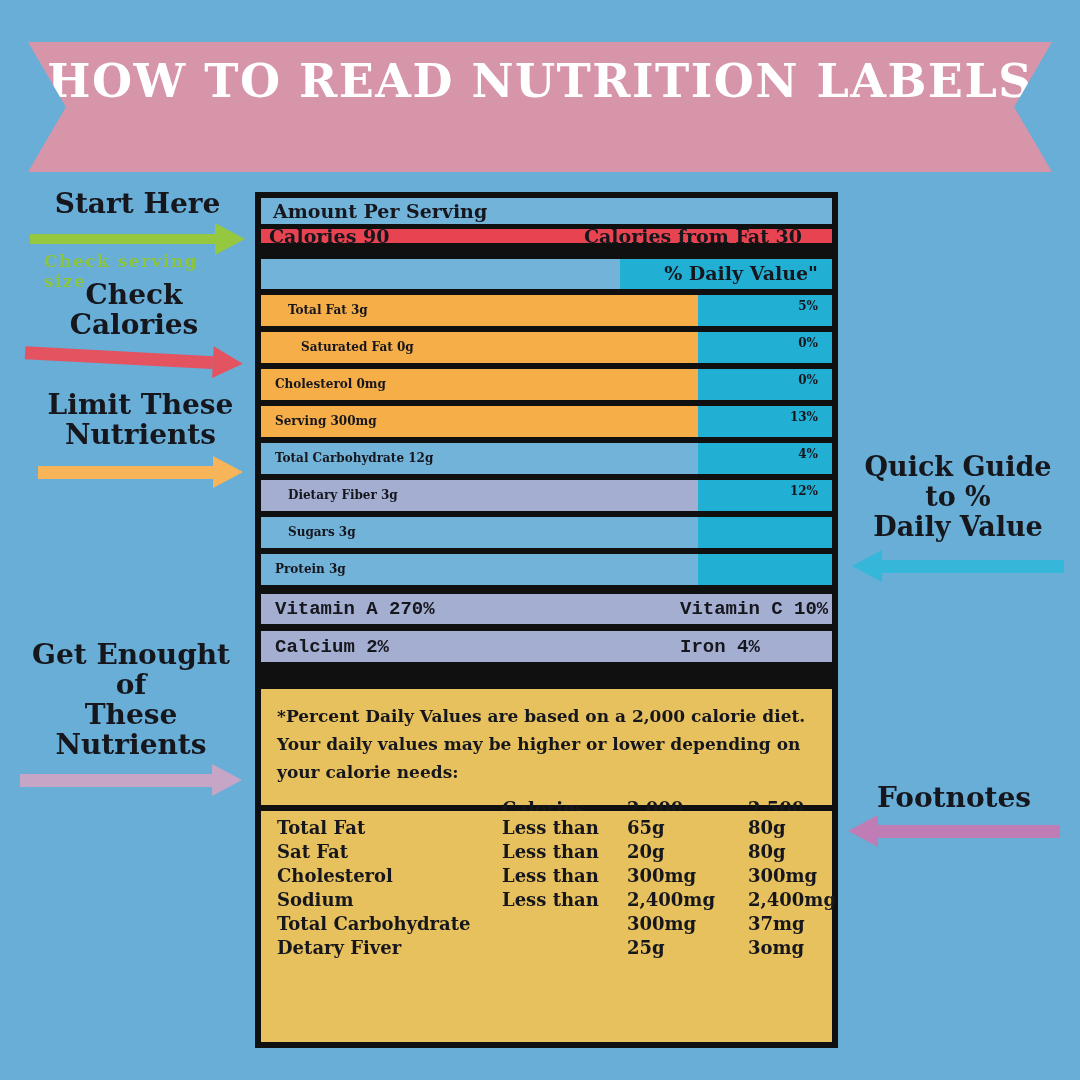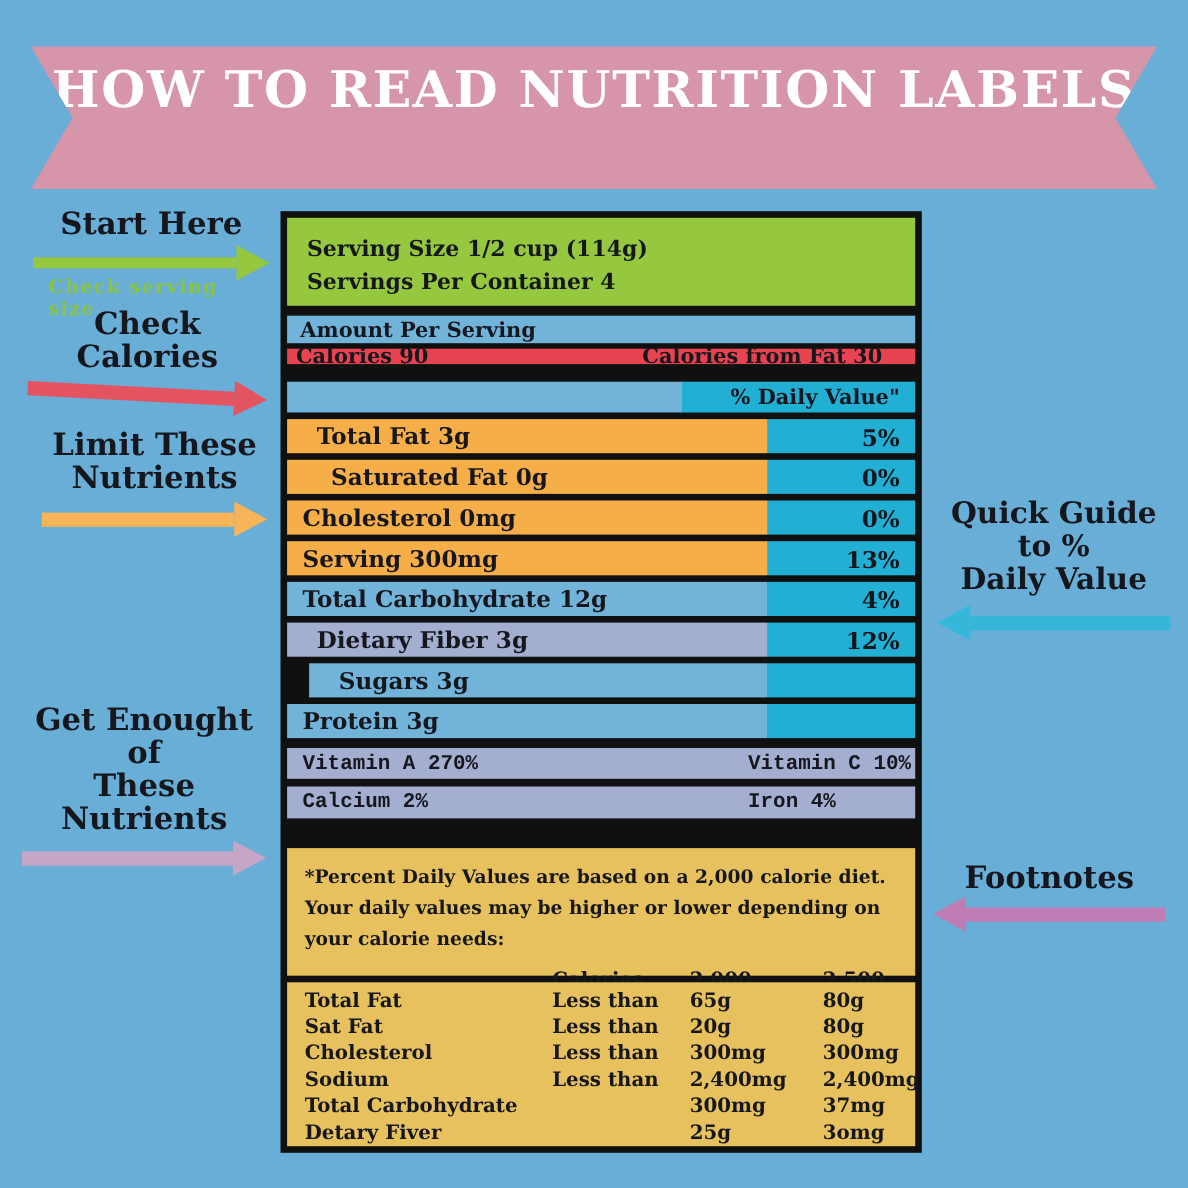--- a/index.html
+++ b/index.html
@@ -16,21 +16,21 @@
   .label-frame{position:absolute;left:255px;top:192px;width:583px;height:856px;
           box-sizing:border-box;padding:6px;display:flex;flex-direction:column;}
   .label-frame div{box-sizing:border-box;}
   .sec-serving{height:85px;margin-bottom:9px;padding:13px 0 0 18px;font-size:20px;line-height:30px;}
   .row{display:flex;align-items:center;font-size:19px;}
   .row-amount{height:26px;margin-bottom:5px;padding-left:12px;}
   .row-cal{height:14px;margin-bottom:16px;justify-content:space-between;padding:0 30px 0 8px;}
   .row-dvh{height:30px;margin-bottom:6px;padding:0;}
   .dv-left{flex:1;height:100%;}
   .dv-right{width:212px;height:100%;text-align:right;padding:3px 14px 0 0;}
-  .nrow{display:flex;height:31px;margin-bottom:6px;font-size:21px;}
+  .nrow{display:flex;height:31px;margin-bottom:6px;font-size:12px;}
   .nrow:last-child{margin-bottom:9px;}
   .nname{flex:1;line-height:31px;}
   .npct{width:134px;text-align:right;padding:4px 14px 0 0;}
   .vrow{height:30px;margin-bottom:7px;font-size:19px;font-family:Liberation Mono, monospace;}
   .vrow.last{height:31px;margin-bottom:9px;}
   .v-left{flex:1;padding-left:14px;}
   .v-right{width:152px;}
 
   .foot-top{height:116px;margin-bottom:6px;padding:13px 16px 0;}
   .foot-text{font-size:17px;line-height:28px;}
@@ -55,24 +55,20 @@
 </head>
 <body>
 
 <div class="canvas" style="background: rgb(104, 174, 215); color: rgb(22, 22, 29);">
 
   <div class="banner" style="background: rgb(214, 149, 169);">
     <div class="banner-title" style="color: rgb(255, 255, 255);">HOW TO READ NUTRITION LABELS</div>
   </div>
 
   <div class="label-frame" style="background: rgb(16, 16, 16);">
-    <div class="sec-serving" style="background: rgb(149, 200, 62);">
-      <div>Serving Size 1/2 cup (114g)</div>
-      <div>Servings Per Container 4</div>
-    </div>
 
     <div class="row row-amount" style="background: rgb(114, 179, 218);">
       <span>Amount Per Serving</span>
     </div>
 
     <div class="row row-cal" style="background: rgb(232, 67, 80);">
       <span>Calories 90</span>
       <span>Calories from Fat 30</span>
     </div>
 
@@ -100,21 +96,21 @@
         </div>
         <div class="nrow">
           <div class="nname" style="background: rgb(114, 179, 218); padding-left: 14px;">Total Carbohydrate 12g</div>
           <div class="npct" style="background: rgb(34, 175, 212);">4%</div>
         </div>
         <div class="nrow">
           <div class="nname" style="background: rgb(163, 174, 209); padding-left: 27px;">Dietary Fiber 3g</div>
           <div class="npct" style="background: rgb(34, 175, 212);">12%</div>
         </div>
         <div class="nrow">
-          <div class="nname" style="background: rgb(114, 179, 218); padding-left: 27px; margin-left: 20px;">Sugars 3g</div>
+          <div class="nname" style="background: rgb(114, 179, 218); padding-left: 27px;">Sugars 3g</div>
           <div class="npct" style="background: rgb(34, 175, 212);"></div>
         </div>
         <div class="nrow">
           <div class="nname" style="background: rgb(114, 179, 218); padding-left: 14px;">Protein 3g</div>
           <div class="npct" style="background: rgb(34, 175, 212);"></div>
         </div>
       </div>
 
     <div class="row vrow" style="background: rgb(163, 174, 209);">
       <span class="v-left">Vitamin A 270%</span>

